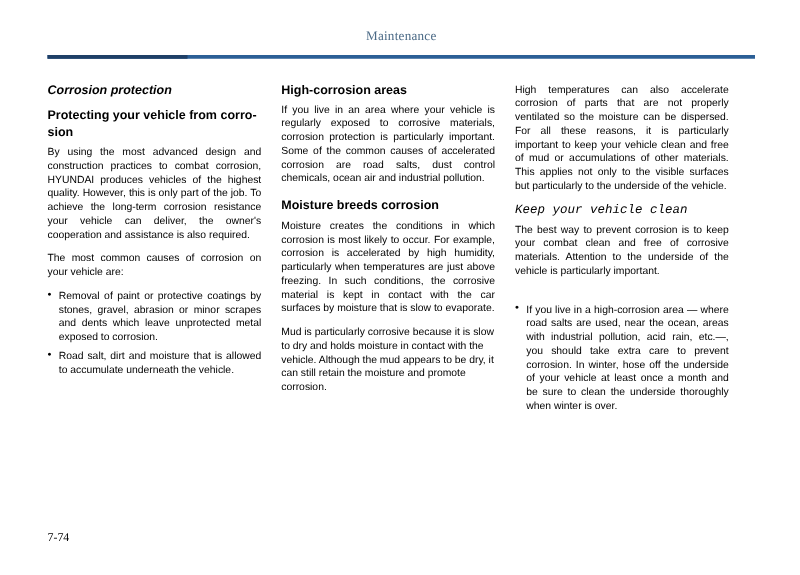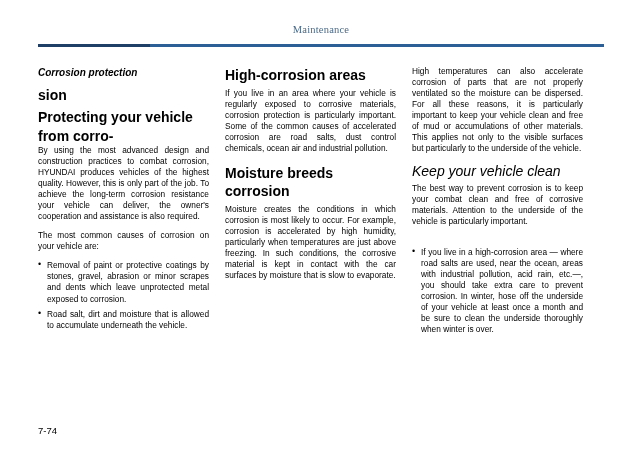--- a/index.html
+++ b/index.html
@@ -69,29 +69,30 @@
   }
   .sec-title-bold-italic {
     font-weight: bold;
     font-style: italic;
     font-size: 10px;
     margin-bottom: 7px;
     text-align: left;
   }
   .sec-title-bold {
     font-weight: bold;
-    font-size: 14px;
+    font-size: 10px;
     margin-bottom: 3px;
     text-align: left;
   }
   .sec-title-italic {
     font-style: italic;
-    font-size: 14px;
+    font-size: 10px;
     margin-bottom: 2px;
     text-align: left;
+    font-family: Liberation Mono, monospace;
   }
   .para {
     margin-bottom: 8px !important;
   }
   .gap-top {
     margin-top: 10px;
   }
   ul.bullets {
     list-style: none;
     padding: 0;
@@ -108,21 +109,21 @@
     position: absolute;
     left: 0;
     top: -1px;
     font-size: 9px;
   }
   .footer {
     position: absolute;
     left: 38px;
     bottom: 24px;
     font-size: 9.5px;
-    font-family: Liberation Sans, sans-serif;
+    font-family: Liberation Serif, serif;
     color: #000000;
   }
   .last-line-left {
     text-align: left;
   }
 </style>
 </head>
 <body>
 
 <div class="page">
@@ -130,35 +131,36 @@
   <div class="header">
     <div class="header-title">Maintenance</div>
   </div>
   <div class="header-rule"></div>
   <div class="header-rule-left"></div>
 
   <div class="content">
 
     <div class="col">
       <div class="sec-title-bold-italic">Corrosion protection</div>
+      <div class="sec-title-bold" style="margin-bottom:0;">Protecting your vehicle from corro-</div>
       <div class="sec-title-bold">sion</div>
-      <div class="sec-title-bold" style="margin-bottom:0;">Protecting your vehicle from corro-</div>
       <p class="para">By using the most advanced design and construction practices to combat corrosion, HYUNDAI produces vehicles of the highest quality. However, this is only part of the job. To achieve the long-term corrosion resistance your vehicle can deliver, the owner's cooperation and assistance is also required.</p>
       <p class="para">The most common causes of corrosion on your vehicle are:</p>
       <ul class="bullets">
         <li>Removal of paint or protective coatings by stones, gravel, abrasion or minor scrapes and dents which leave unprotected metal exposed to corrosion.</li>
         <li>Road salt, dirt and moisture that is allowed to accumulate underneath the vehicle.</li>
       </ul>
     </div>
 
     <div class="col">
       <div class="sec-title-bold">High-corrosion areas</div>
       <p class="para">If you live in an area where your vehicle is regularly exposed to corrosive materials, corrosion protection is particularly important. Some of the common causes of accelerated corrosion are road salts, dust control chemicals, ocean air and industrial pollution.</p>
       <div class="sec-title-bold gap-top">Moisture breeds corrosion</div>
       <p class="para">Moisture creates the conditions in which corrosion is most likely to occur. For example, corrosion is accelerated by high humidity, particularly when temperatures are just above freezing. In such conditions, the corrosive material is kept in contact with the car surfaces by moisture that is slow to evaporate.</p>
+      <p class="para last-line-left">Mud is particularly corrosive because it is slow to dry and holds moisture in contact with the vehicle. Although the mud appears to be dry, it can still retain the moisture and promote corrosion.</p>
     </div>
 
     <div class="col">
       <p class="para">High temperatures can also accelerate corrosion of parts that are not properly ventilated so the moisture can be dispersed. For all these reasons, it is particularly important to keep your vehicle clean and free of mud or accumulations of other materials. This applies not only to the visible surfaces but particularly to the underside of the vehicle.</p>
       <div class="sec-title-italic">Keep your vehicle clean</div>
       <p class="para">The best way to prevent corrosion is to keep your combat clean and free of corrosive materials. Attention to the underside of the vehicle is particularly important.</p>
       <ul class="bullets" style="margin-top:20px;">
         <li>If you live in a high-corrosion area — where road salts are used, near the ocean, areas with industrial pollution, acid rain, etc.—, you should take extra care to prevent corrosion. In winter, hose off the underside of your vehicle at least once a month and be sure to clean the underside thoroughly when winter is over.</li>
       </ul>
     </div>

